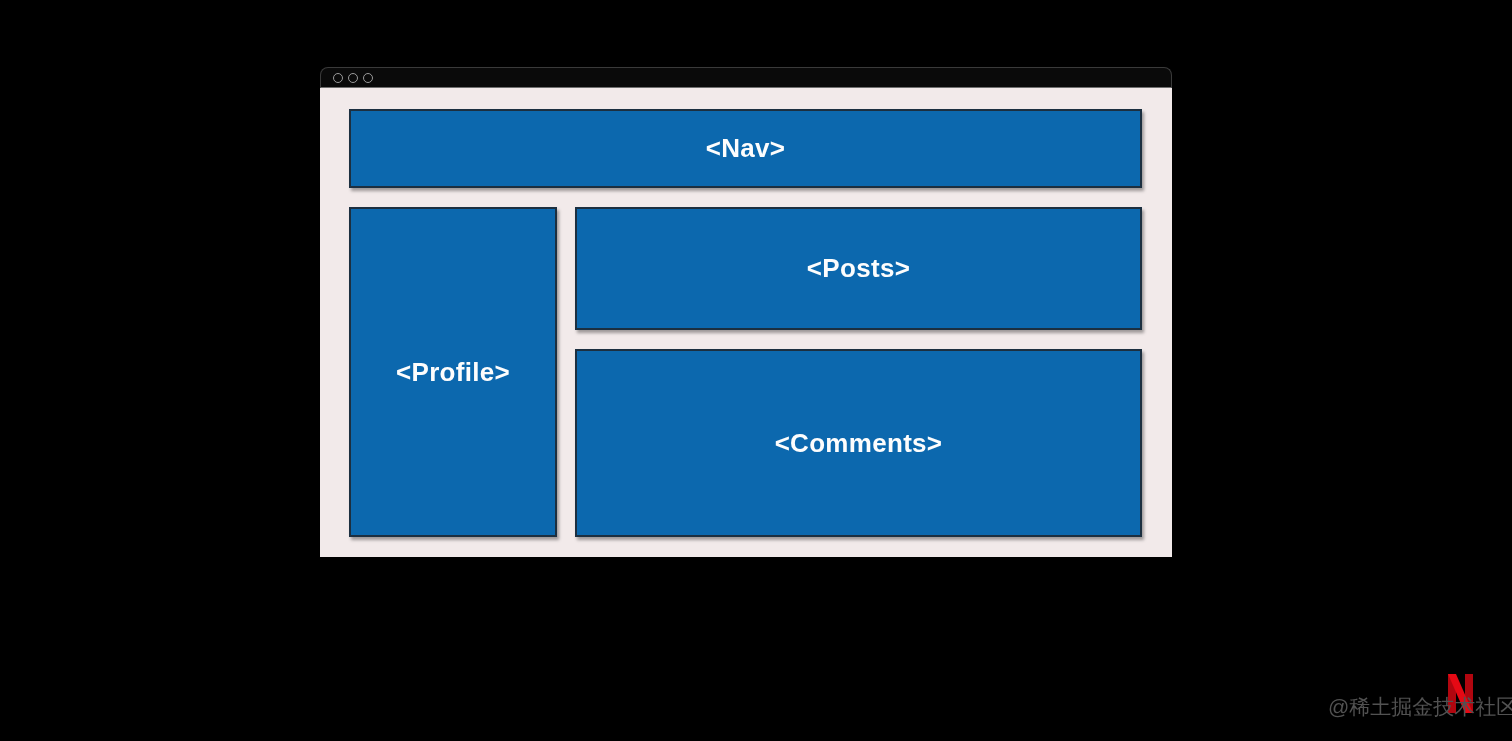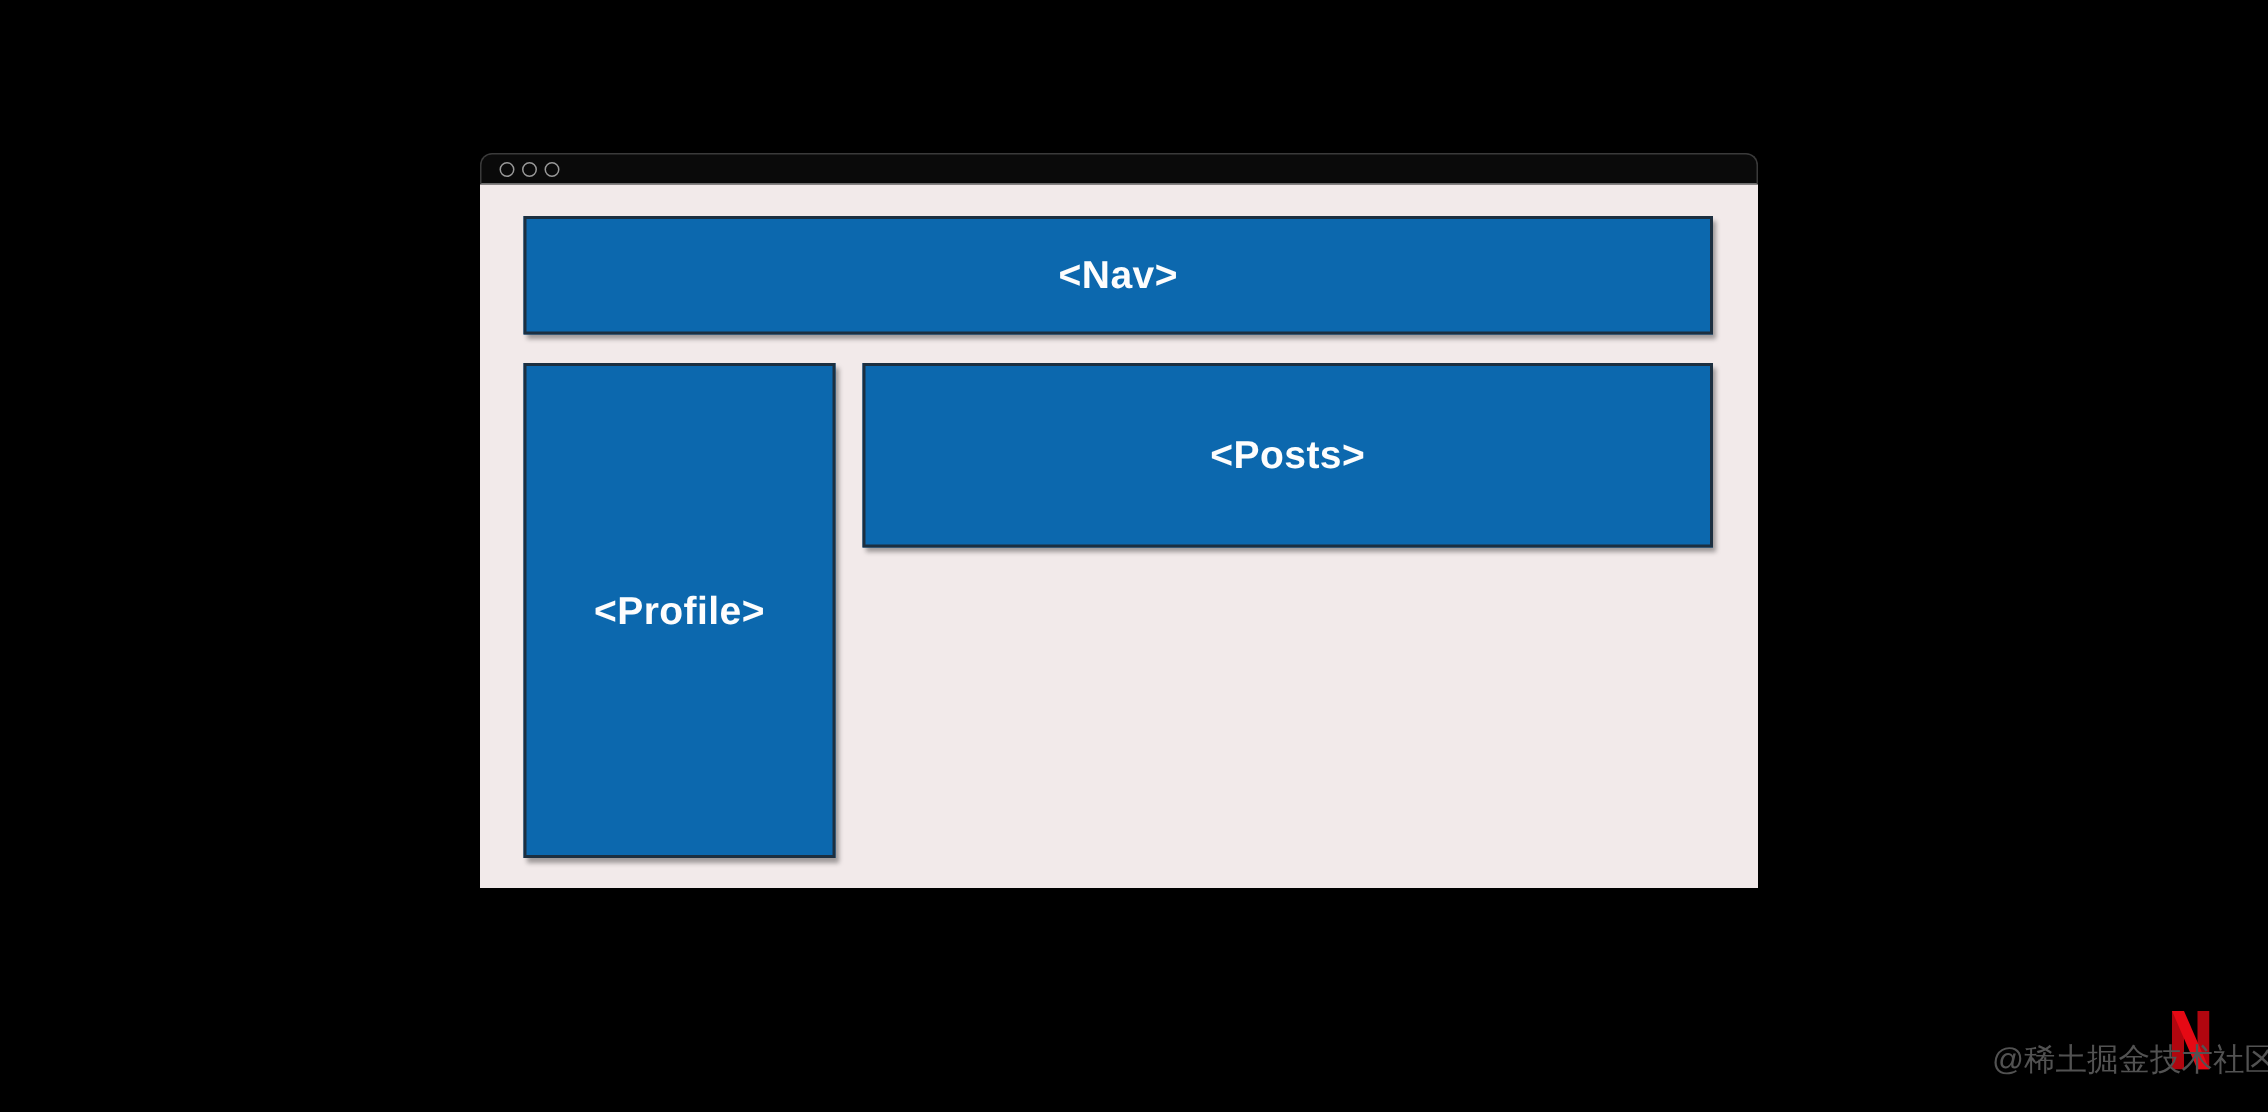--- a/index.html
+++ b/index.html
@@ -15,21 +15,20 @@
     font-family: "Liberation Sans", sans-serif;
   }
 
   
   .browser-window {
     position: absolute;
     left: 320px;
     top: 67px;
     width: 852px;
     height: 406px;
-    margin-top: 35px;
   }
   .titlebar {
     box-sizing: border-box;
     height: 21px;
     background: #0a0a0a;
     border: 1px solid #3a3a3a;
     border-bottom: 1px solid #6f6f6f;
     border-radius: 8px 8px 0 0;
     display: flex;
     align-items: center;
@@ -106,20 +105,23 @@
   <div class="window-body">
     <div class="layout-box nav">
       <span>&lt;Nav&gt;</span>
     </div>
     <div class="layout-box profile">
       <span>&lt;Profile&gt;</span>
     </div>
     <div class="layout-box posts">
       <span>&lt;Posts&gt;</span>
     </div>
+    <div class="layout-box comments">
+      <span>&lt;Comments&gt;</span>
+    </div>
   </div>
 
 </div>
 
 <svg class="netflix-logo" viewBox="0 0 25 39" xmlns="http://www.w3.org/2000/svg" aria-hidden="true">
   <polygon points="0,0 8,0 8,39 0,39" fill="#b1060f"></polygon>
   <polygon points="17,0 25,0 25,39 17,39" fill="#b1060f"></polygon>
   <polygon points="0,0 8,0 25,39 17,39" fill="#e50914"></polygon>
 </svg>
 

